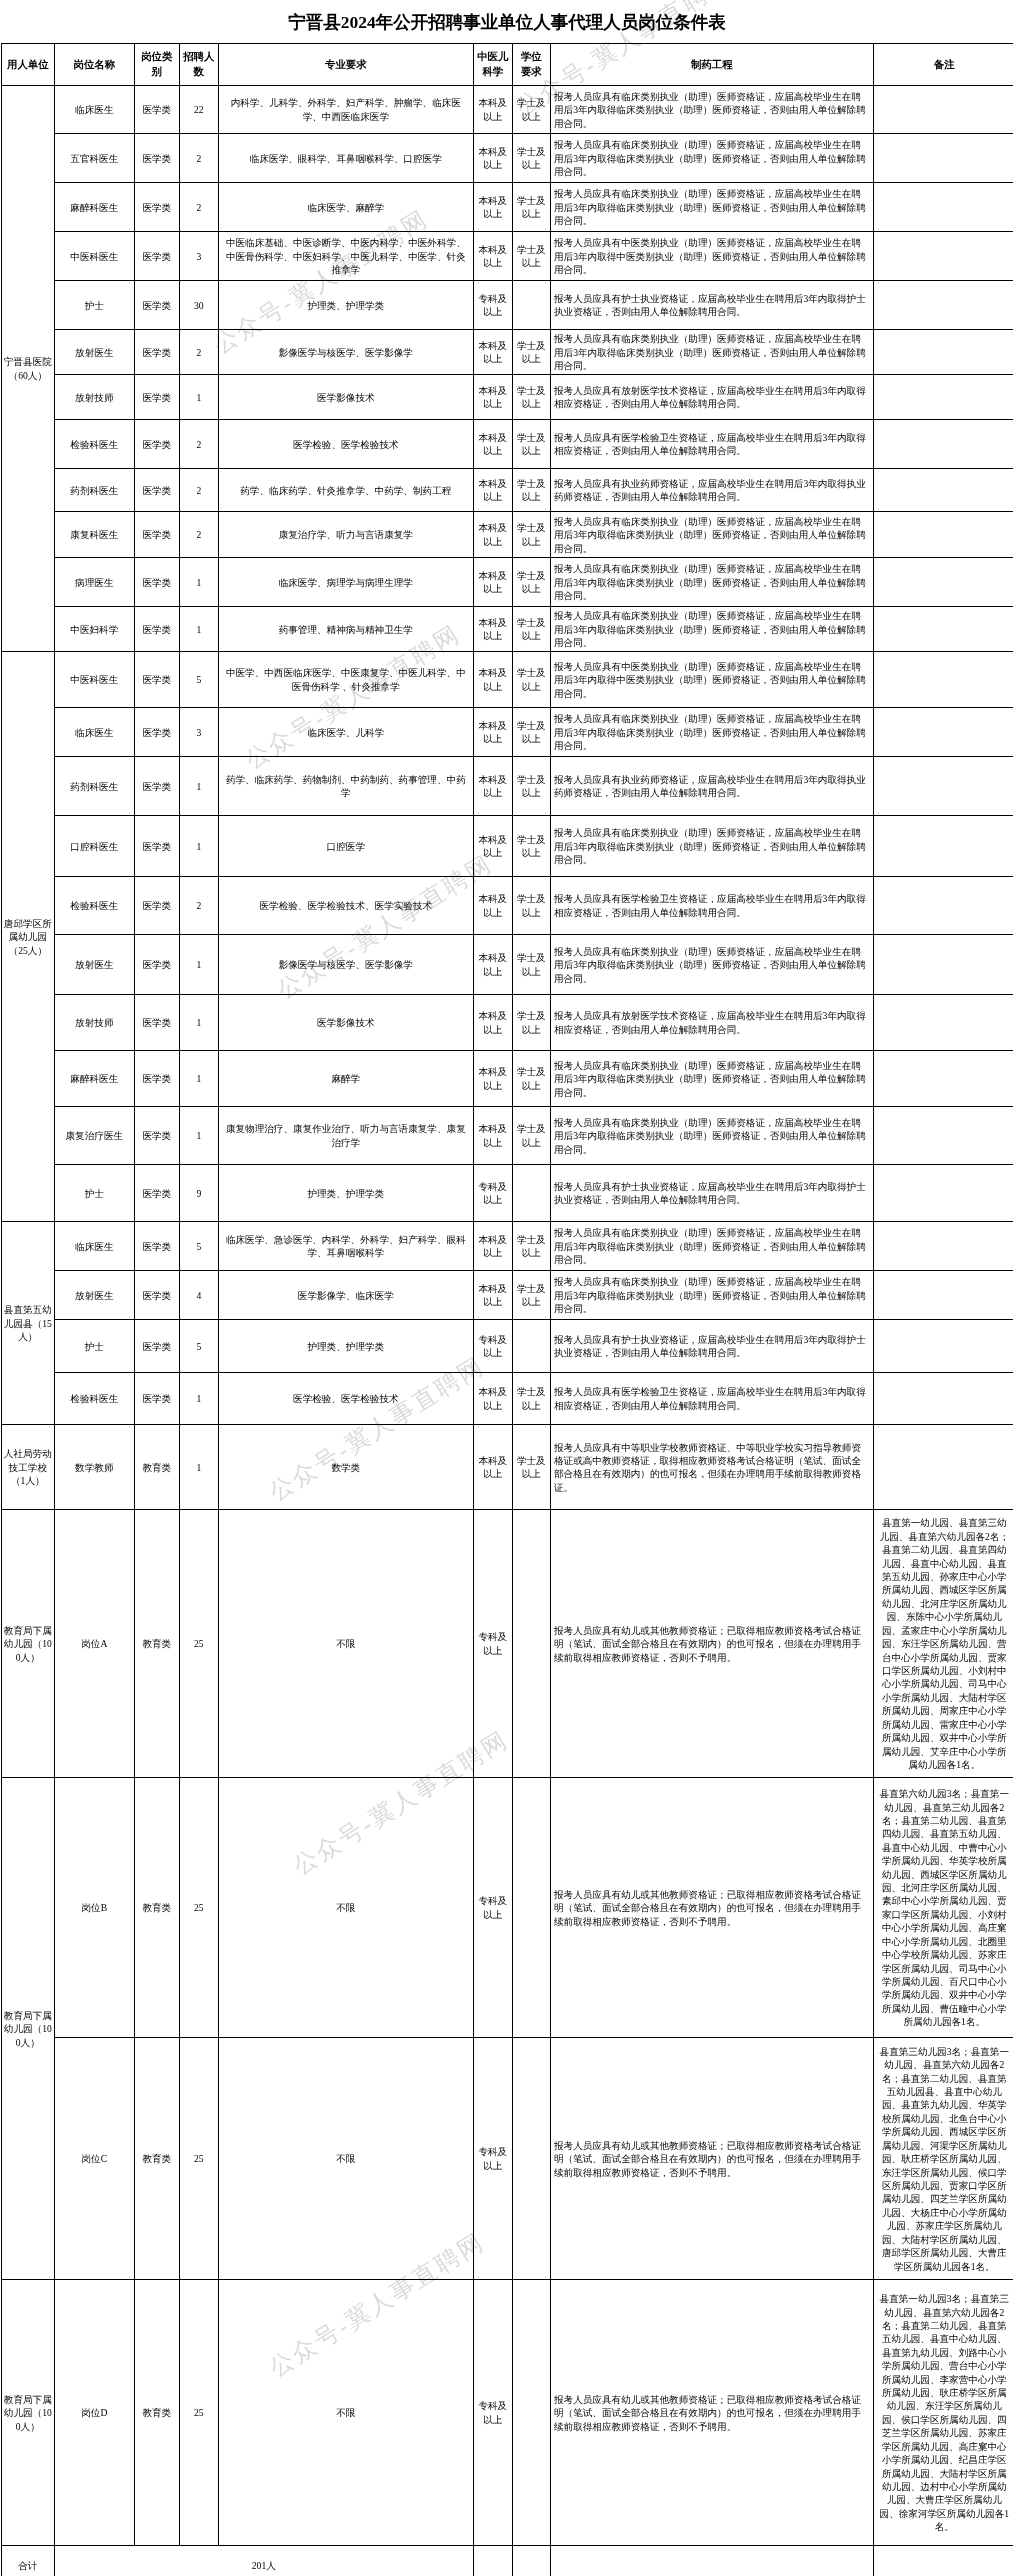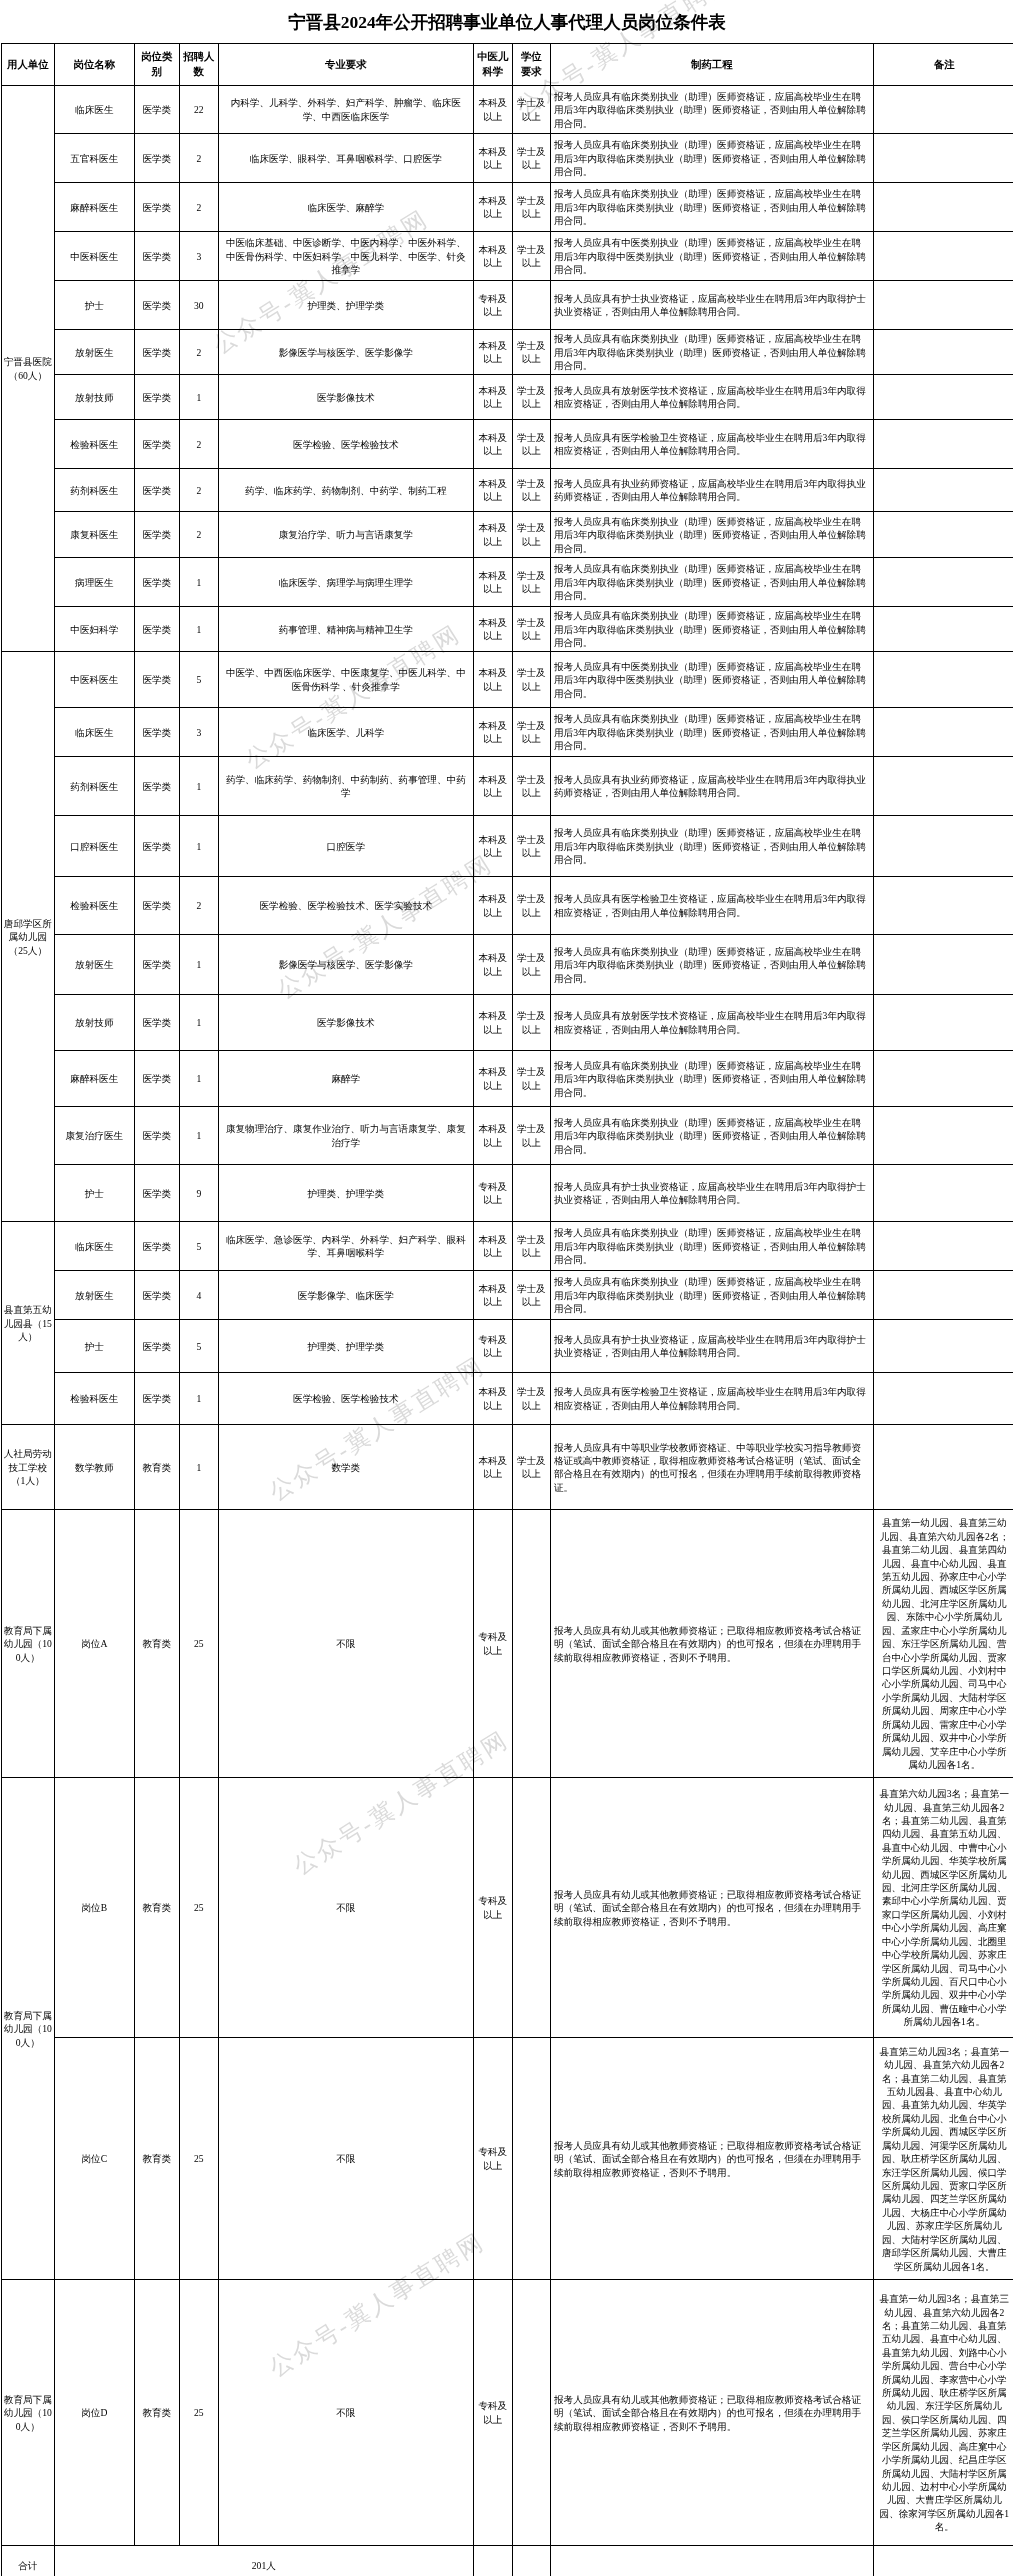--- a/index.html
+++ b/index.html
@@ -139,21 +139,21 @@
           <td class="major-cell">医学检验、医学检验技术</td>
           <td class="education-cell">本科及以上</td>
           <td class="degree-cell">学士及以上</td>
           <td class="other-cell">报考人员应具有医学检验卫生资格证，应届高校毕业生在聘用后3年内取得相应资格证，否则由用人单位解除聘用合同。</td>
           <td class="remark-cell"></td>
         </tr>
         <tr style="height: 43px;">
           <td class="position-cell">药剂科医生</td>
           <td class="category-cell">医学类</td>
           <td class="count-cell">2</td>
-          <td class="major-cell">药学、临床药学、药物制剂、中药学、制药工程</td>
+          <td class="major-cell">药学、临床药学、针灸推拿学、中药学、制药工程</td>
           <td class="education-cell">本科及以上</td>
           <td class="degree-cell">学士及以上</td>
           <td class="other-cell">报考人员应具有执业药师资格证，应届高校毕业生在聘用后3年内取得执业药师资格证，否则由用人单位解除聘用合同。</td>
           <td class="remark-cell"></td>
         </tr>
         <tr style="height: 46px;">
           <td class="position-cell">康复科医生</td>
           <td class="category-cell">医学类</td>
           <td class="count-cell">2</td>
           <td class="major-cell">康复治疗学、听力与言语康复学</td>

